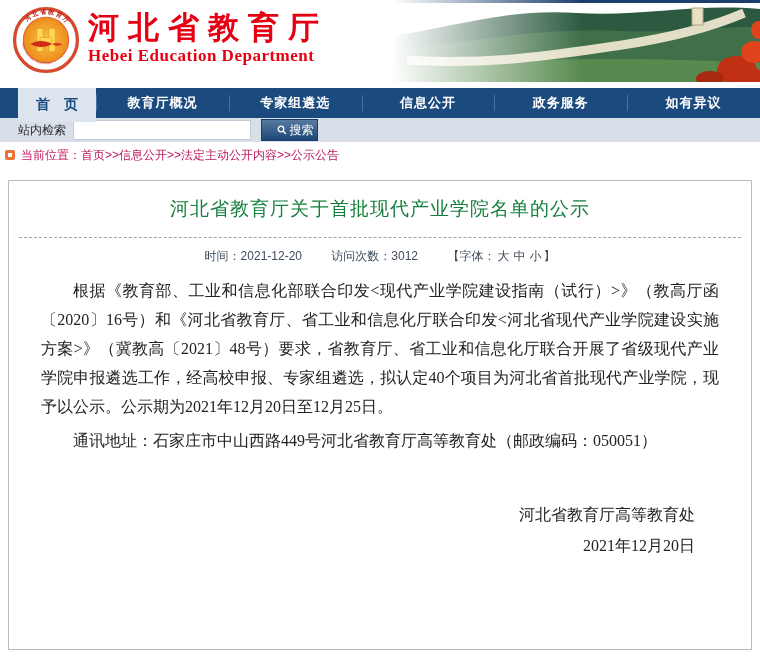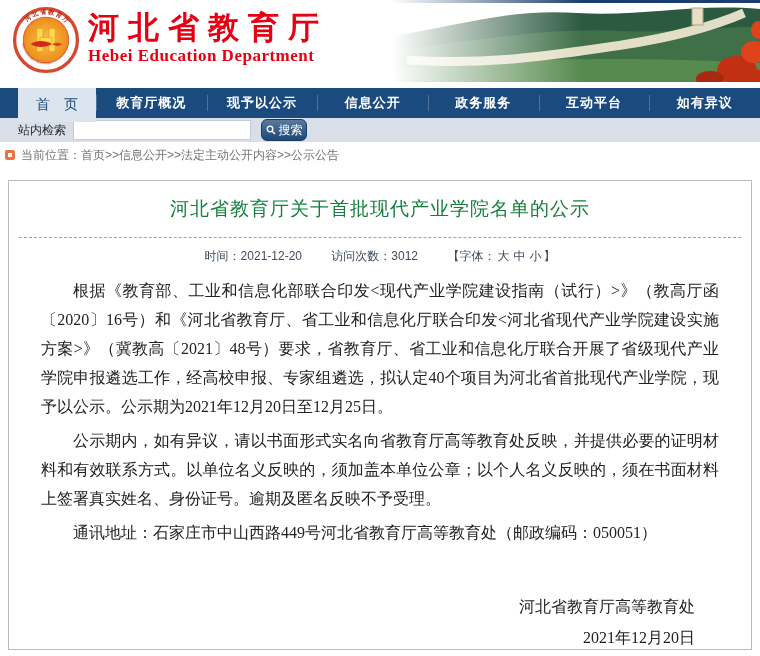--- a/index.html
+++ b/index.html
@@ -12,40 +12,40 @@
   .banner{position:relative;height:88px;background:#fff;}
   .banner-art{position:absolute;right:0;top:0;width:368px;height:82px;}
   .logo{position:absolute;left:12px;top:6px;width:68px;height:68px;}
   .site-title-block{position:absolute;left:88px;top:11px;color:#e60012;white-space:nowrap;}
   .site-title{font-size:31px;font-weight:bold;letter-spacing:9px;line-height:34px;}
   .site-subtitle{font-size:17px;font-weight:bold;font-family:"Liberation Serif","DejaVu Serif",serif;letter-spacing:.5px;margin-top:1px;}
   
   .nav{position:relative;height:30px;background:#1b4a7e;display:flex;z-index:3;}
   .tab-home{
     width:78px;height:34px;margin-left:18px;background:#dce4ee;color:#1b4a7e;
-    font-size:14px;font-weight:normal;letter-spacing:5px;display:flex;align-items:center;
+    font-size:14px;font-weight:bold;letter-spacing:5px;display:flex;align-items:center;
     justify-content:center;cursor:pointer;flex:none;padding-left:5px;box-sizing:border-box;
   }
   .nav-rest{flex:1;display:flex;border-radius:8px;}
   .tab{
     flex:1;color:#fff;font-size:13px;font-weight:bold;display:flex;align-items:center;
     justify-content:center;position:relative;cursor:pointer;letter-spacing:1px;
   }
   .tab::before{content:"";position:absolute;left:0;top:7px;height:16px;width:1px;background:#4d719d;}
   
   .search-row{height:24px;background:#d8dfe9;display:flex;align-items:center;padding-left:18px;position:relative;z-index:1;}
   .search-label{font-size:12px;color:#2a2a2a;margin-right:7px;}
   .search-input{width:168px;height:18px;border:1px solid #c3cbd6;background:#fff;font-size:12px;padding:0 4px;outline:none;}
   .search-btn{
-    margin-left:10px;width:44px;height:20px;border:1px solid #163e6a;border-radius:6px;
+    margin-left:10px;width:44px;height:20px;border:1px solid #163e6a;border-radius:0;
     background:linear-gradient(#587a9f,#1d4876);color:#fff;font-size:12px;display:flex;
-    align-items:center;justify-content:center;gap:3px;cursor:pointer;
+    align-items:center;justify-content:center;gap:3px;cursor:pointer;padding-left:11px;
   }
   
-  .breadcrumb{height:22px;margin-top:2px;display:flex;align-items:center;padding-left:5px;font-size:12px;color:#737373;background:#fff;}
+  .breadcrumb{height:22px;margin-top:2px;display:flex;align-items:center;padding-left:5px;font-size:12px;color:#be185d;background:#fff;}
   .crumb-icon{width:10px;height:10px;background:#e8743a;border-radius:2px;margin-right:6px;display:flex;align-items:center;justify-content:center;flex:none;}
   .crumb-icon span{width:4px;height:4px;background:#fff;display:block;}
   
   .content-box{
     margin:14px 8px 0;border:1px solid #bcbcbc;background:#fff;height:470px;
     box-sizing:border-box;padding-top:15px;
   }
   .article-title{text-align:center;font-size:19px;color:#15803d;letter-spacing:1px;font-weight:500;}
   .dashed{border-bottom:1px dashed #9aa4ae;margin:15px 10px 0;}
   .meta{text-align:center;font-size:12px;color:#3f4c5c;padding:10px 0 11px;}
@@ -117,24 +117,23 @@
   <div class="site-title-block">
     <div class="site-title">河北省教育厅</div>
     <div class="site-subtitle">Hebei Education Department</div>
   </div>
 </div>
 
 <div class="nav">
   <div class="tab-home">首 页</div>
   <div class="nav-rest">
     <div class="tab">教育厅概况</div>
-    <div class="tab">现予以公示</div>
+    <div class="tab">专家组遴选</div>
     <div class="tab">信息公开</div>
     <div class="tab">政务服务</div>
-    <div class="tab">互动平台</div>
     <div class="tab">如有异议</div>
   </div>
 </div>
 
 <div class="search-row">
   <span class="search-label">站内检索</span>
   <input class="search-input" type="text" value="" style="">
   <div class="search-btn">
     <svg width="10" height="10" viewBox="0 0 10 10">
       <circle cx="4" cy="4" r="2.8" fill="none" stroke="#fff" stroke-width="1.3"></circle>
@@ -155,21 +154,20 @@
   <div class="article-title">河北省教育厅关于首批现代产业学院名单的公示</div>
   <div class="dashed"></div>
   <div class="meta">
     <span>时间：2021-12-20</span><span class="sep"></span>
     <span>访问次数：3012</span><span class="sep"></span>
     <span>【字体：</span><span class="fs">大</span><span class="fs">中</span><span class="fs">小</span><span>】</span>
   </div>
 
   <div class="body-text">
     <p>根据《教育部、工业和信息化部联合印发&lt;现代产业学院建设指南（试行）&gt;》（教高厅函〔2020〕16号）和《河北省教育厅、省工业和信息化厅联合印发&lt;河北省现代产业学院建设实施方案&gt;》（冀教高〔2021〕48号）要求，省教育厅、省工业和信息化厅联合开展了省级现代产业学院申报遴选工作，经高校申报、专家组遴选，拟认定40个项目为河北省首批现代产业学院，现予以公示。公示期为2021年12月20日至12月25日。</p>
-    <p>公示期内，如有异议，请以书面形式实名向省教育厅高等教育处反映，并提供必要的证明材料和有效联系方式。以单位名义反映的，须加盖本单位公章；以个人名义反映的，须在书面材料上签署真实姓名、身份证号。逾期及匿名反映不予受理。</p>
     <p>通讯地址：石家庄市中山西路449号河北省教育厅高等教育处（邮政编码：050051）</p>
   </div>
 
   <div class="signature-block">
     <div>河北省教育厅高等教育处</div>
     <div>2021年12月20日</div>
   </div>
 </div>
 
 </body></html>

